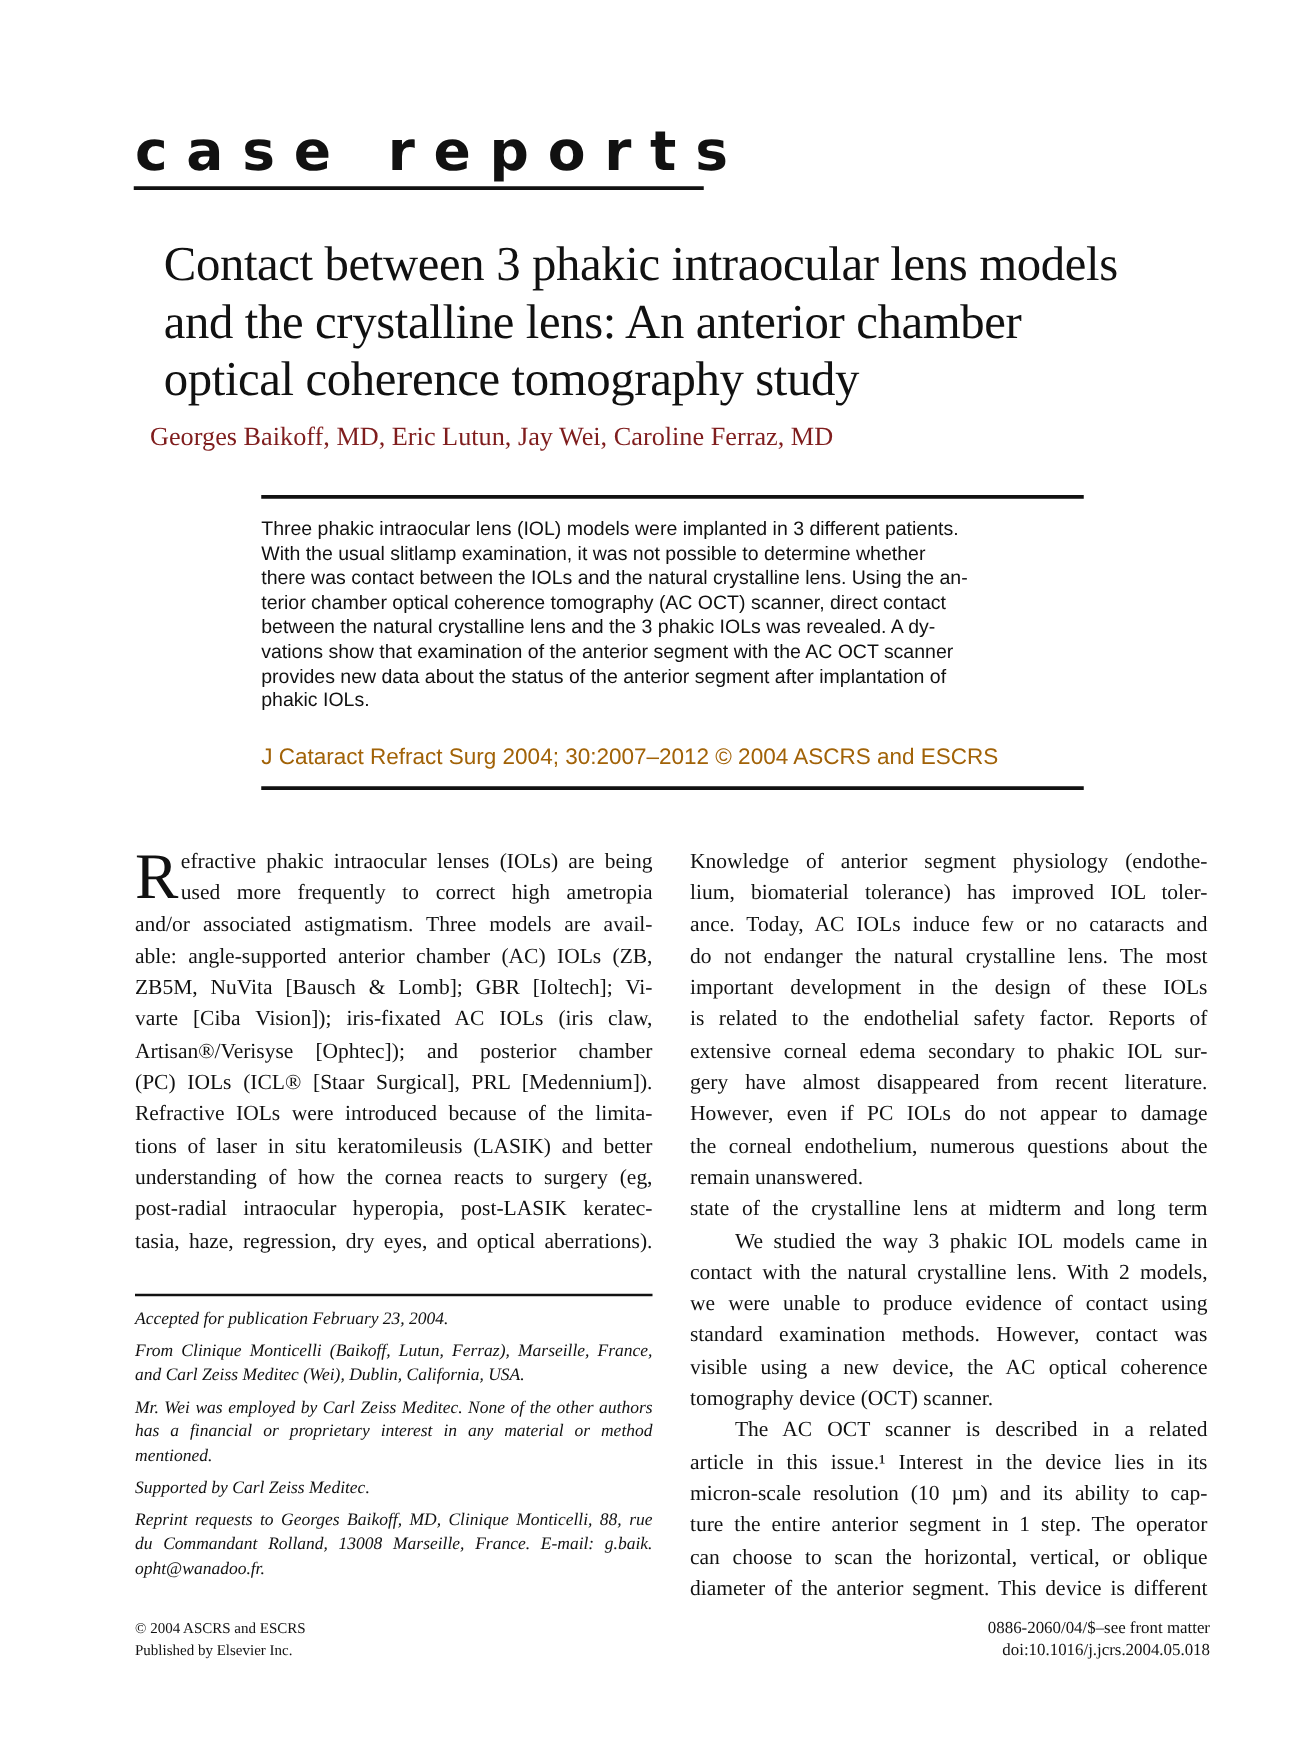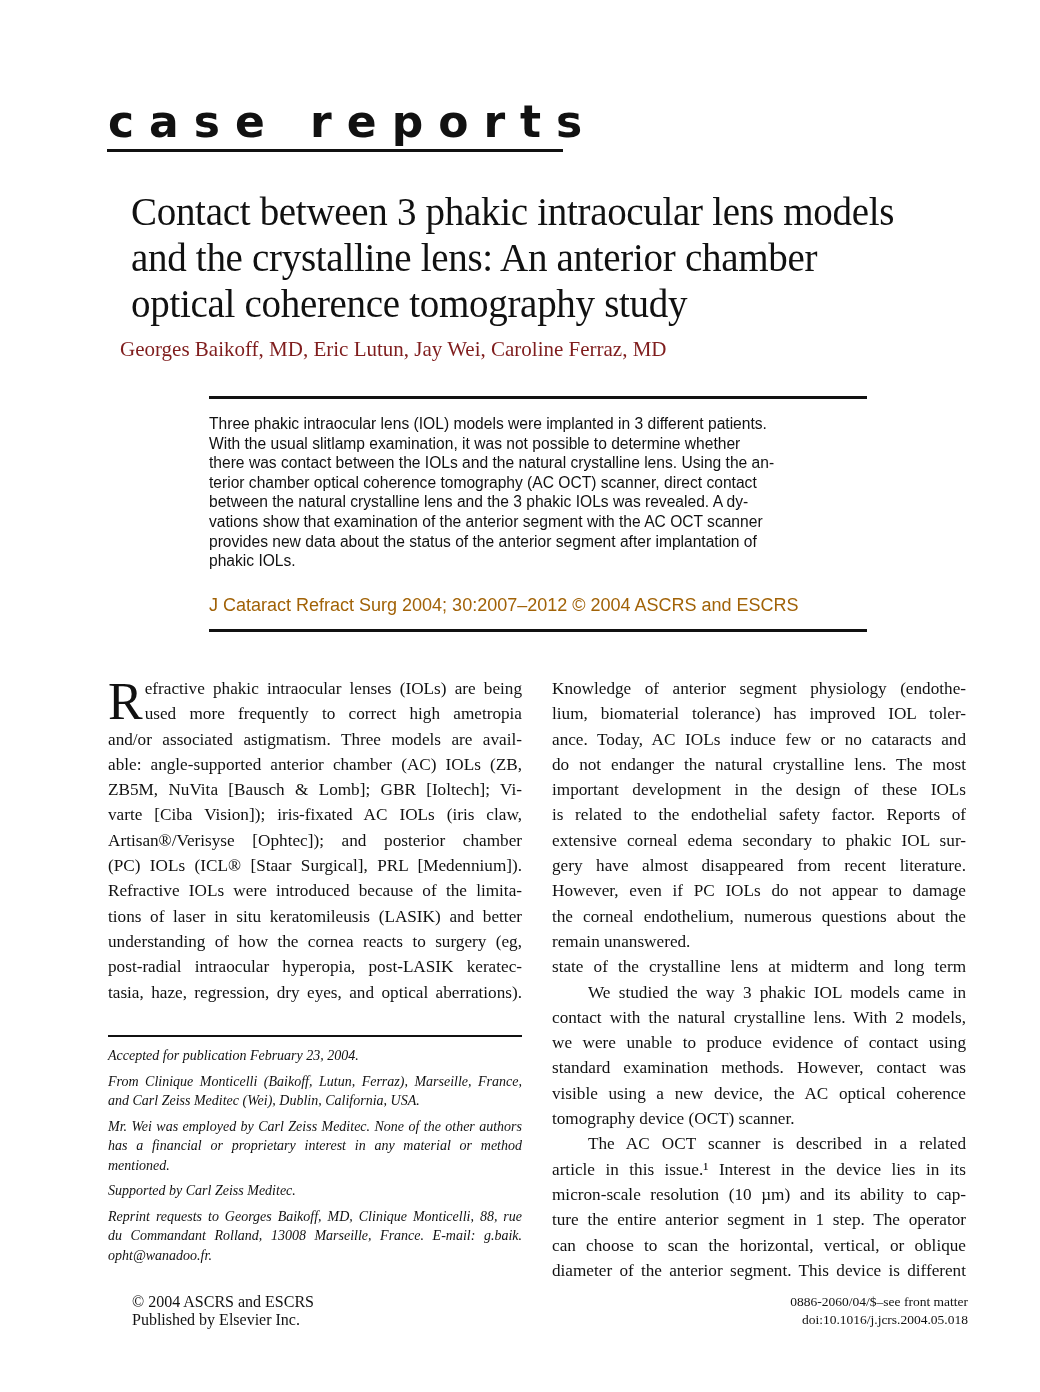--- a/index.html
+++ b/index.html
@@ -49,21 +49,21 @@
     }
     .notes {
       position: absolute; left: 108px; top: 1046px; width: 414px;
       font-family: "Liberation Serif", serif; font-style: italic; font-size: 14px; line-height: 19.5px; color: #111;
     }
     .notes p { margin: 0 0 6px 0; }
     .notes .line { display: block; white-space: nowrap; text-align: justify; text-align-last: justify; }
     .notes .line.last { text-align-last: left; }
     .footer-left {
       position: absolute; left: 108px; top: 1293px;
-      font-family: "Liberation Serif", serif; font-size: 16px; line-height: 18px; color: #111; margin-left: 24px;
+      font-family: "Liberation Serif", serif; font-size: 12px; line-height: 18px; color: #111;
     }
     .footer-right {
       position: absolute; right: 72px; top: 1293px; text-align: right;
       font-family: "Liberation Serif", serif; font-size: 13.5px; line-height: 18px; color: #111;
     }
     .footer-left div, .footer-right div { white-space: nowrap; }
   </style>
 </head>
 <body>
 

